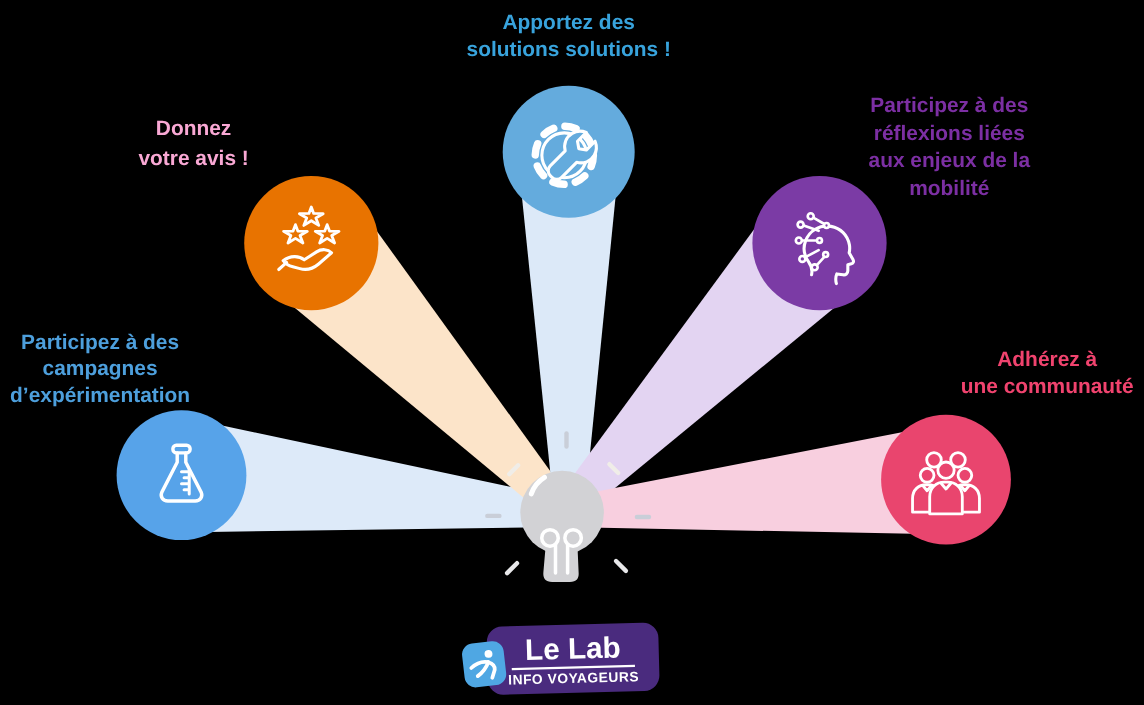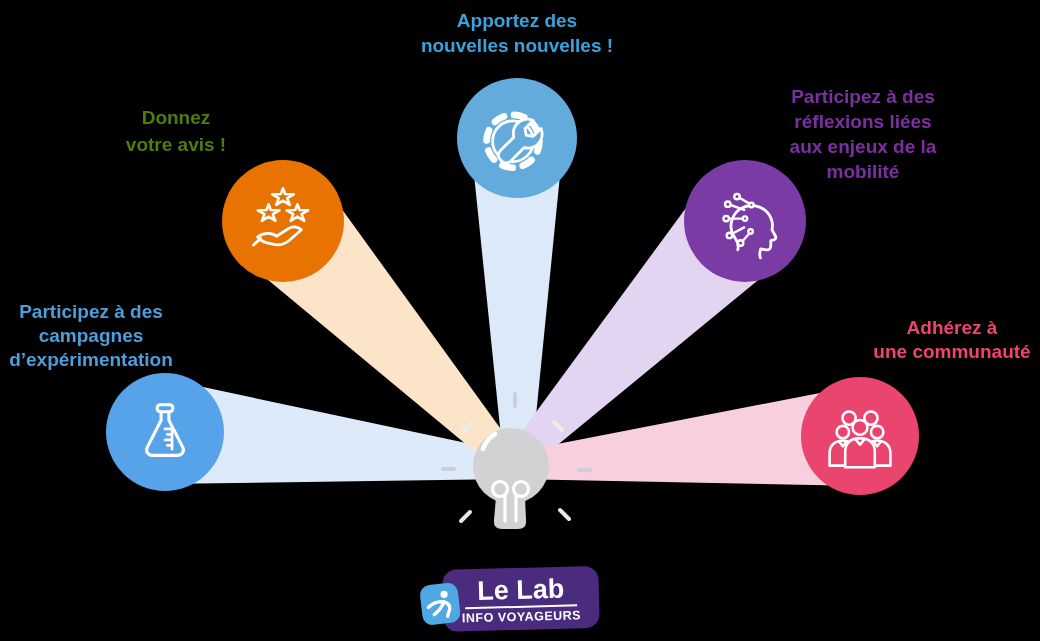--- a/index.html
+++ b/index.html
@@ -69,30 +69,30 @@
       </g>
       <path d="M 483,449 A 28,28 0 0 1 495,434" stroke="#fff" stroke-width="4.5" fill="none" stroke-linecap="round"></path>
       <g stroke="#e8e8ea" stroke-width="4" stroke-linecap="round" fill="none">
         <path d="M 461,521 L 470,512"></path>
         <path d="M 569,519 L 560,510"></path>
       </g>
     </g>
   </svg>
 
   <div class="node-label lbl-top" style="color: rgb(56, 163, 220);">Apportez des
-nouvelles nouvelles !</div>
+solutions solutions !</div>
   <div class="node-circle" style="left: 457px; top: 78px; width: 120px; height: 120px; background: rgb(100, 171, 221);">
     <svg width="80" height="80" viewBox="0 0 100 100" stroke="#fff" stroke-linecap="round" stroke-linejoin="round" fill="#64ABDD">
       <circle cx="45" cy="54" r="33" fill="none" stroke-width="8.5" stroke-dasharray="13 13"></circle>
       <circle cx="45" cy="54" r="25.5" fill="none" stroke-width="3.5"></circle>
       <path stroke-width="3.5" d="M 29,77 c -3,-3 -3,-8 0,-11 l 17,-17 c -2,-8 1,-16 8,-20 c 5,-3 11,-3 16,-1 l -10,10 l 1.5,8.5 l 8.5,1.5 l 10,-10 c 2,5 2,11 -1,16 c -4,7 -12,10 -20,8 l -17,17 c -3,3 -8,3 -11,0 z"></path>
     </svg>
   </div>
 
-  <div class="node-label lbl-orange" style="color: #4d7c0f;">Donnez
+  <div class="node-label lbl-orange" style="color: #f9a8d4;">Donnez
 votre avis !</div>
   <div class="node-circle" style="left: 222px; top: 160px; width: 122px; height: 122px; background: rgb(232, 115, 0);">
     <svg width="80" height="80" viewBox="0 0 100 100" stroke="#fff" stroke-linecap="round" stroke-linejoin="round" fill="#E87300">
       <polygon stroke-width="3.2" points="50,9 52.7,16.3 63.5,16.6 55.2,21.4 58.5,29.9 50,24.6 41.5,29.9 44.8,21.4 36.5,16.6 47.3,16.3"></polygon>
       <polygon stroke-width="3.2" points="32,29 34.7,36.3 45.5,36.6 37.2,41.4 40.5,49.9 32,44.6 23.5,49.9 26.8,41.4 18.5,36.6 29.3,36.3"></polygon>
       <polygon stroke-width="3.2" points="68,29 70.7,36.3 81.5,36.6 73.2,41.4 76.5,49.9 68,44.6 59.5,49.9 62.8,41.4 54.5,36.6 65.3,36.3"></polygon>
       <path stroke-width="3.5" d="M 18,70 c 8,-6 18,-6 24,-1 l 14,-9 c 6,-4 13,-3 17,1 l -15,13 c -6,5 -14,7 -21,5 l -8,-2 c -4,-1 -8,-3 -11,-7 z"></path>
       <path stroke-width="3.5" fill="none" d="M 13,80 l 9,-8"></path>
     </svg>
   </div>

